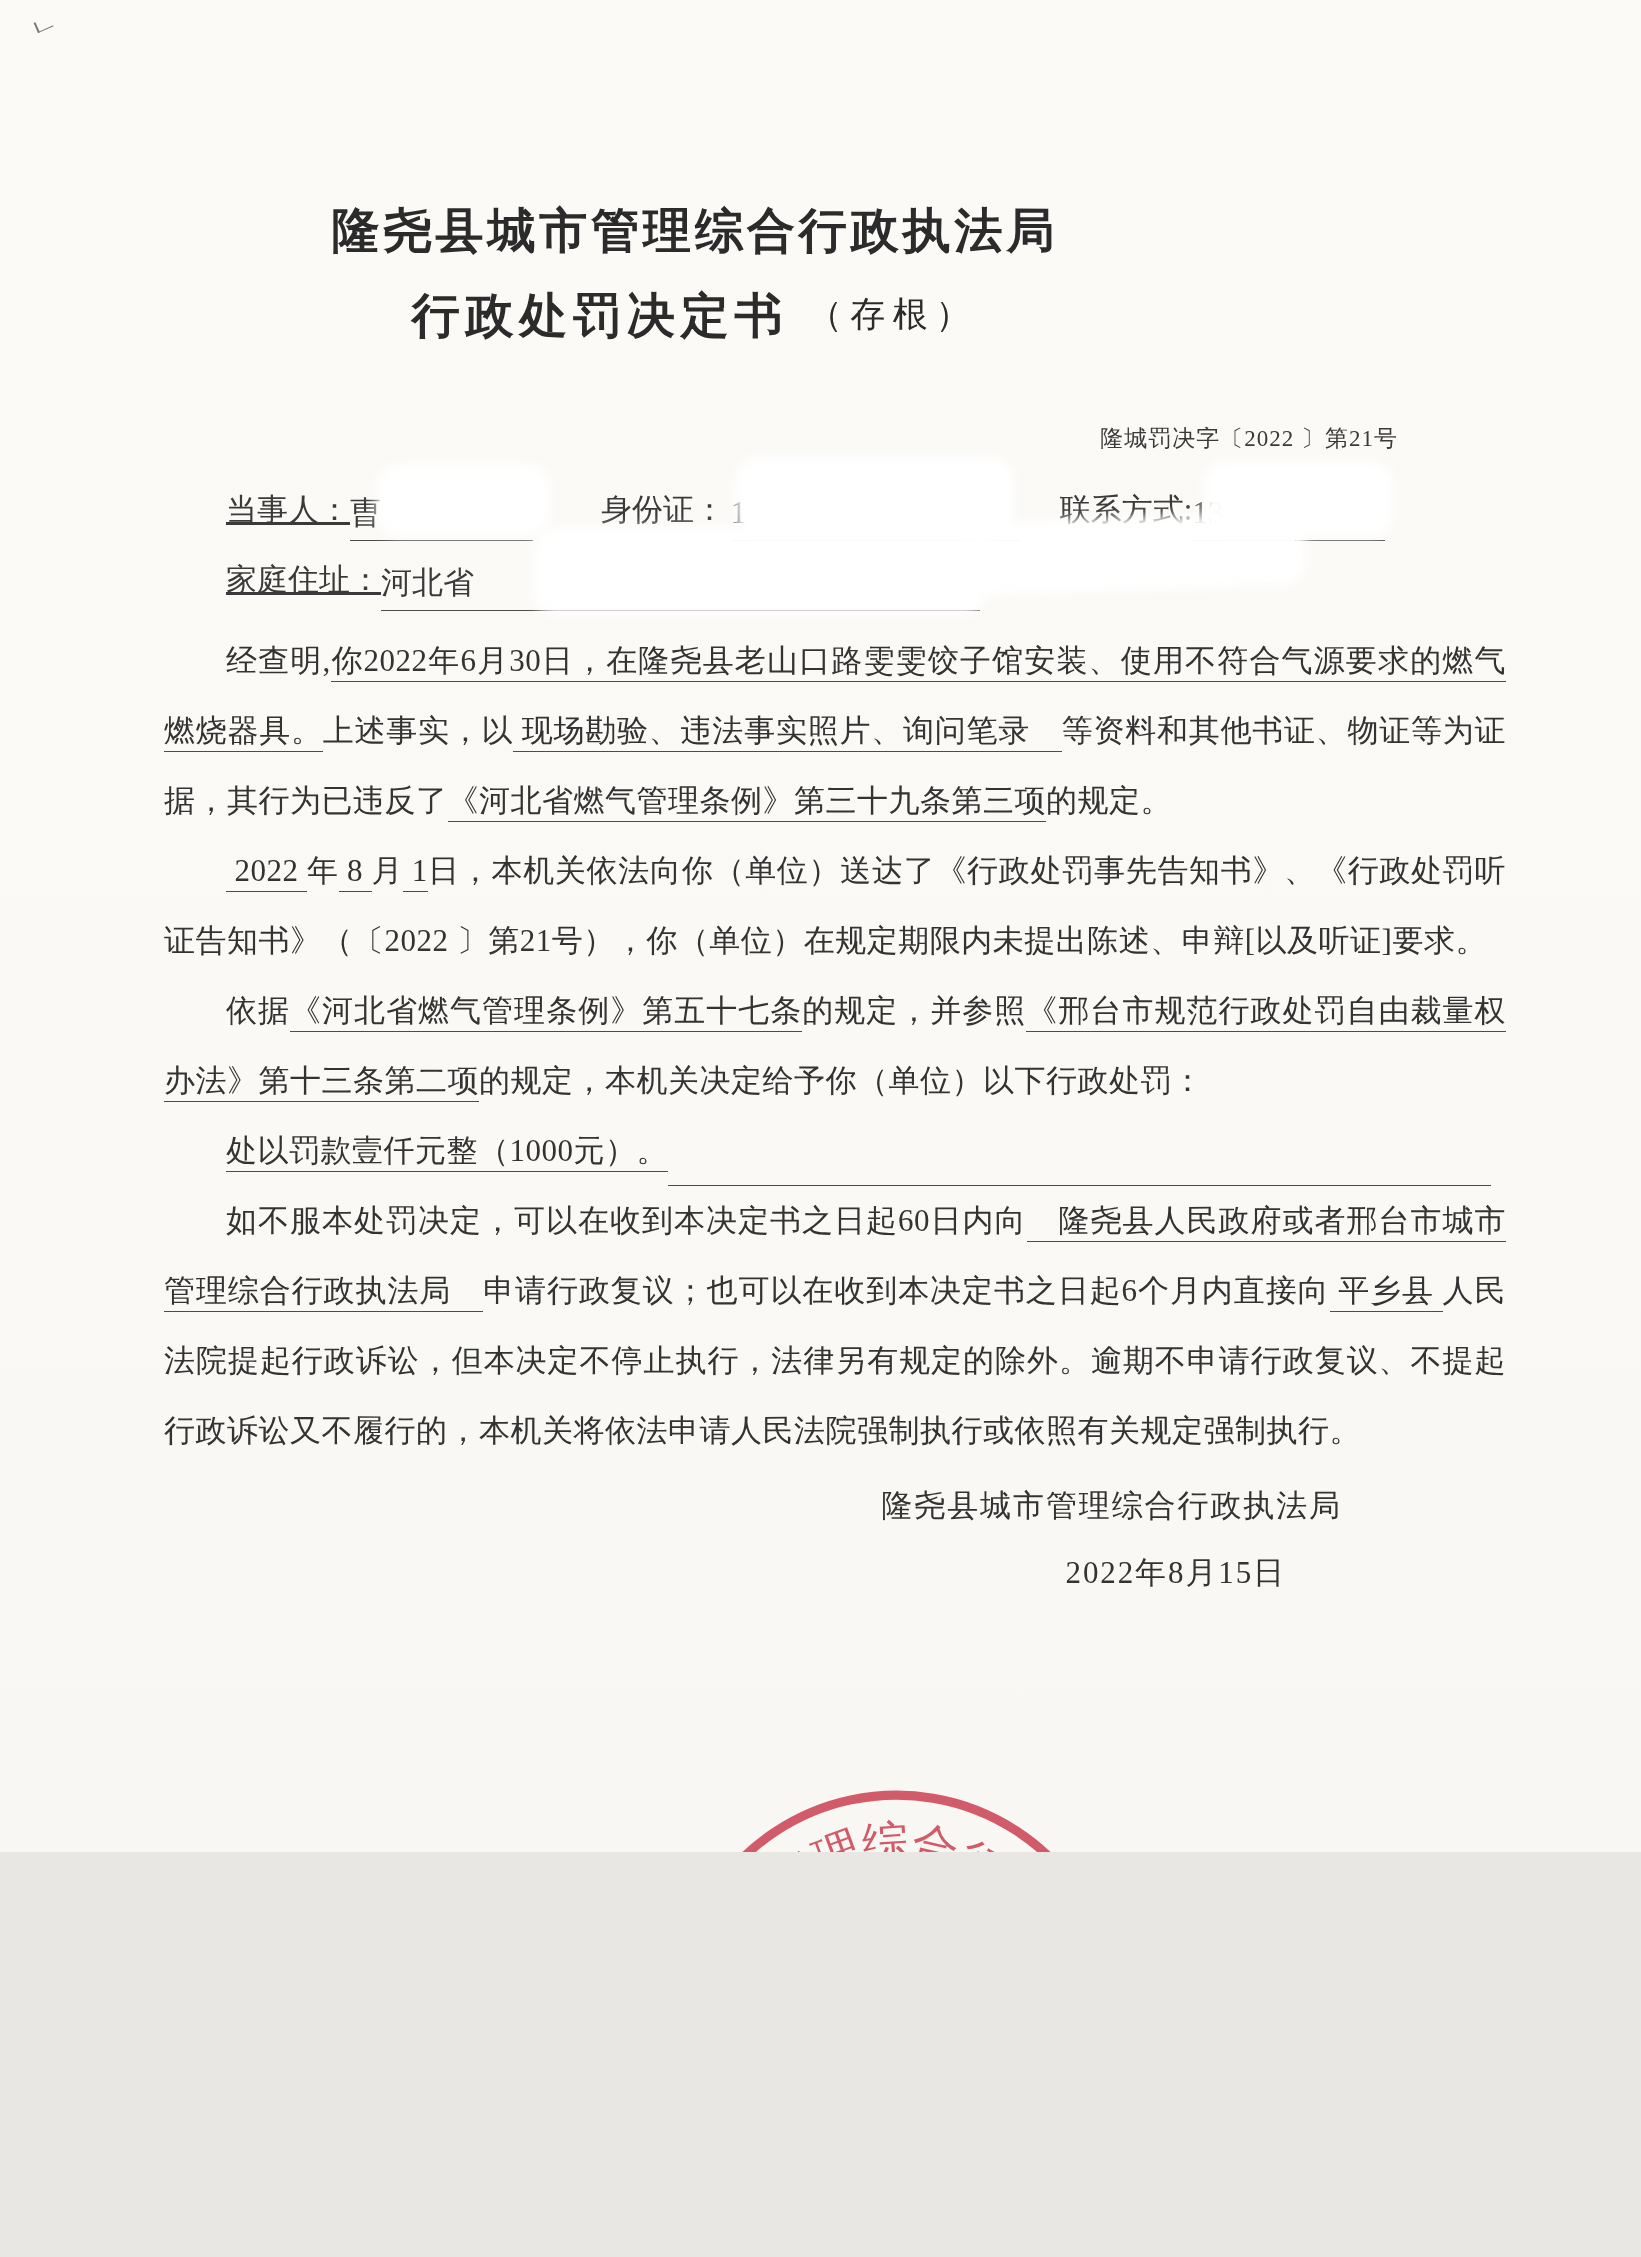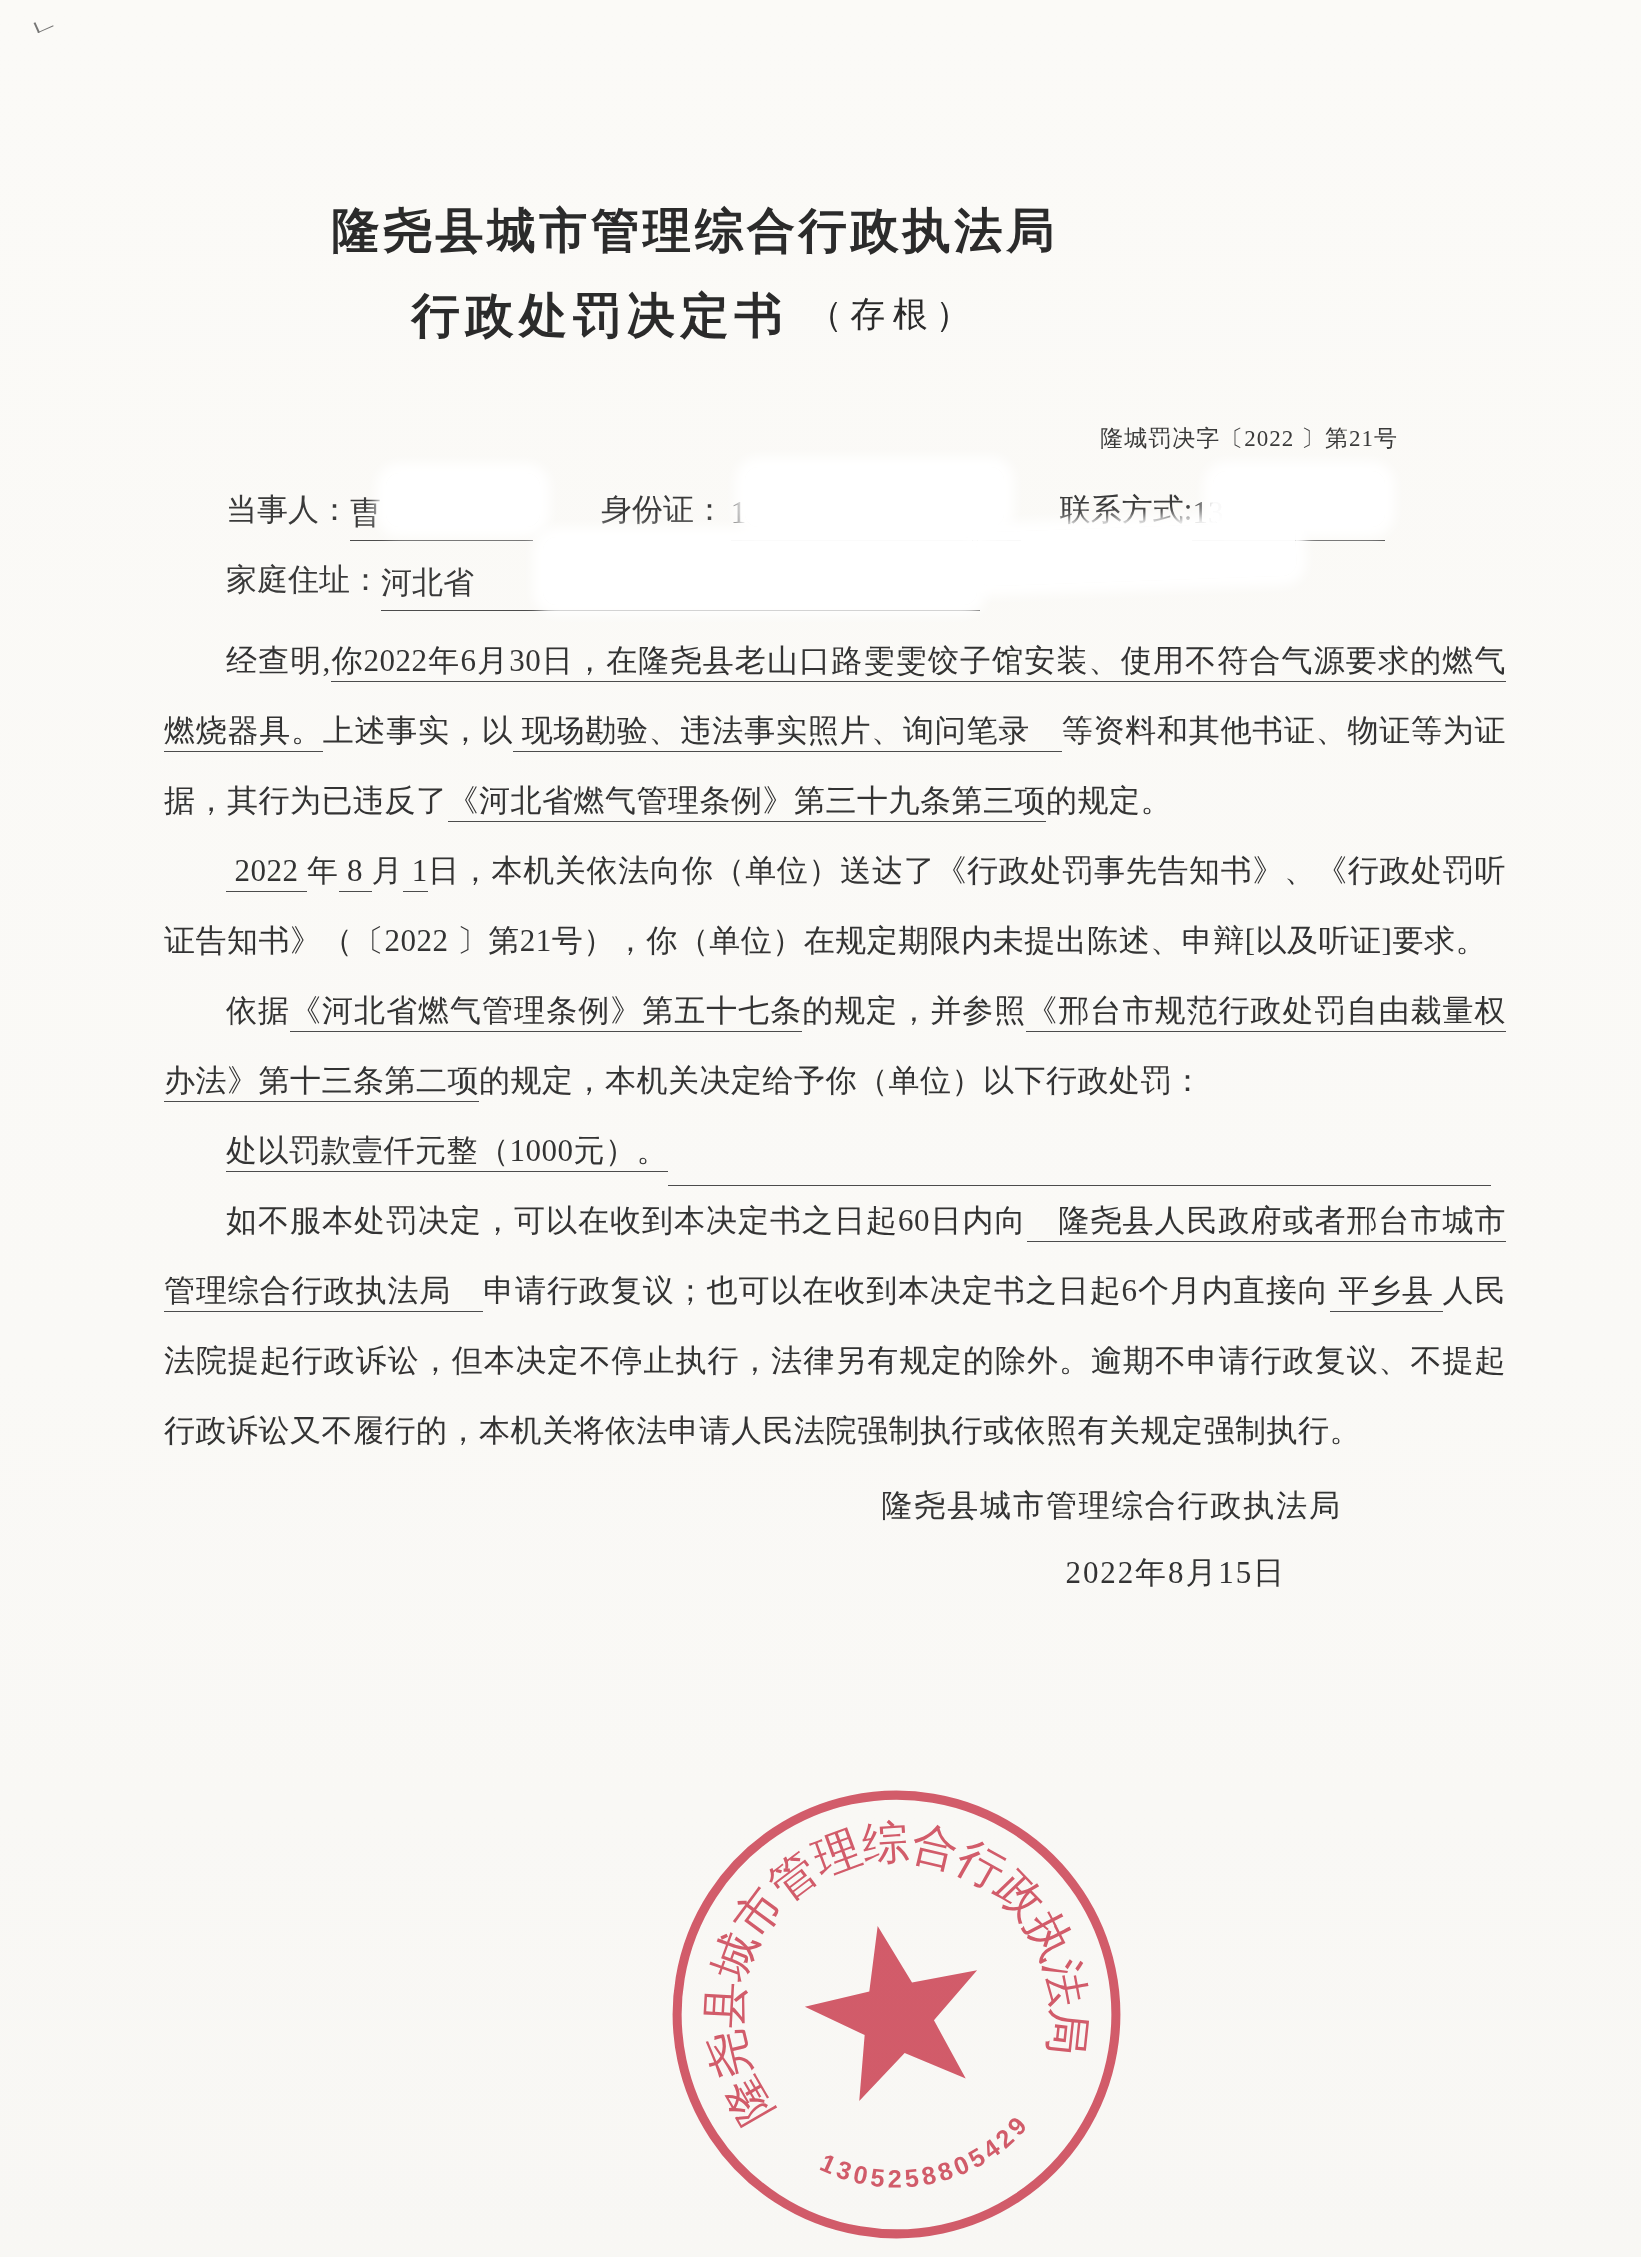--- a/index.html
+++ b/index.html
@@ -1,18 +1,18 @@
 <!DOCTYPE html>
 <html><head>
 <meta charset="utf-8">
 <style>
   html,body{margin:0;padding:0;background:#e9e7e3;}
   .page{
     position:relative;
-    width:1641px;height:2257px;
+    width:1641px;height:1852px;
     margin:0 auto;
     background:linear-gradient(180deg,#fbfaf7 0%,#faf9f6 60%,#f8f7f4 100%);
     overflow:hidden;
     font-family:"Liberation Serif","DejaVu Serif",serif;
     color:#333;
   }
   
   .artifact{
     position:absolute;left:35px;top:19.3px;width:15.4px;height:9.7px;
     border-left:2.9px solid #4a4a4a;border-bottom:1.9px solid #4a4a4a;
@@ -28,21 +28,21 @@
   .t2{margin-top:21px;font-size:48px;font-weight:700;letter-spacing:5.8px;}
   .t2 .anno{font-size:35px;font-weight:400;letter-spacing:7.7px;vertical-align:5.8px;font-family:"Liberation Serif","DejaVu Serif",serif;}
   .doc-number{
     position:absolute;top:423px;right:243px;
     font-size:23px;color:#3a3a3a;letter-spacing:1px;text-align:right;
   }
   
   .party{position:absolute;left:164px;top:479px;width:1342px;font-size:31px;color:#3a3a3a;}
   .party-line{height:70px;line-height:62px;white-space:nowrap;}
   .lbl{display:inline-block;}
-  .ind{margin-left:62px;}
+  .ind{margin-left:62px;text-decoration:underline;}
   .blank{
     display:inline-block;border-bottom:1.9px solid #4c4c4c;
     height:54px;vertical-align:bottom;line-height:54px;
   }
   .w-name{width:183px;}
   .w-id{width:290px;margin-left:5.8px;}
   .w-contact{width:193px;}
   .w-address{width:599px;}
   .gap1{margin-left:68px;}
   .gap2{margin-left:39px;}

